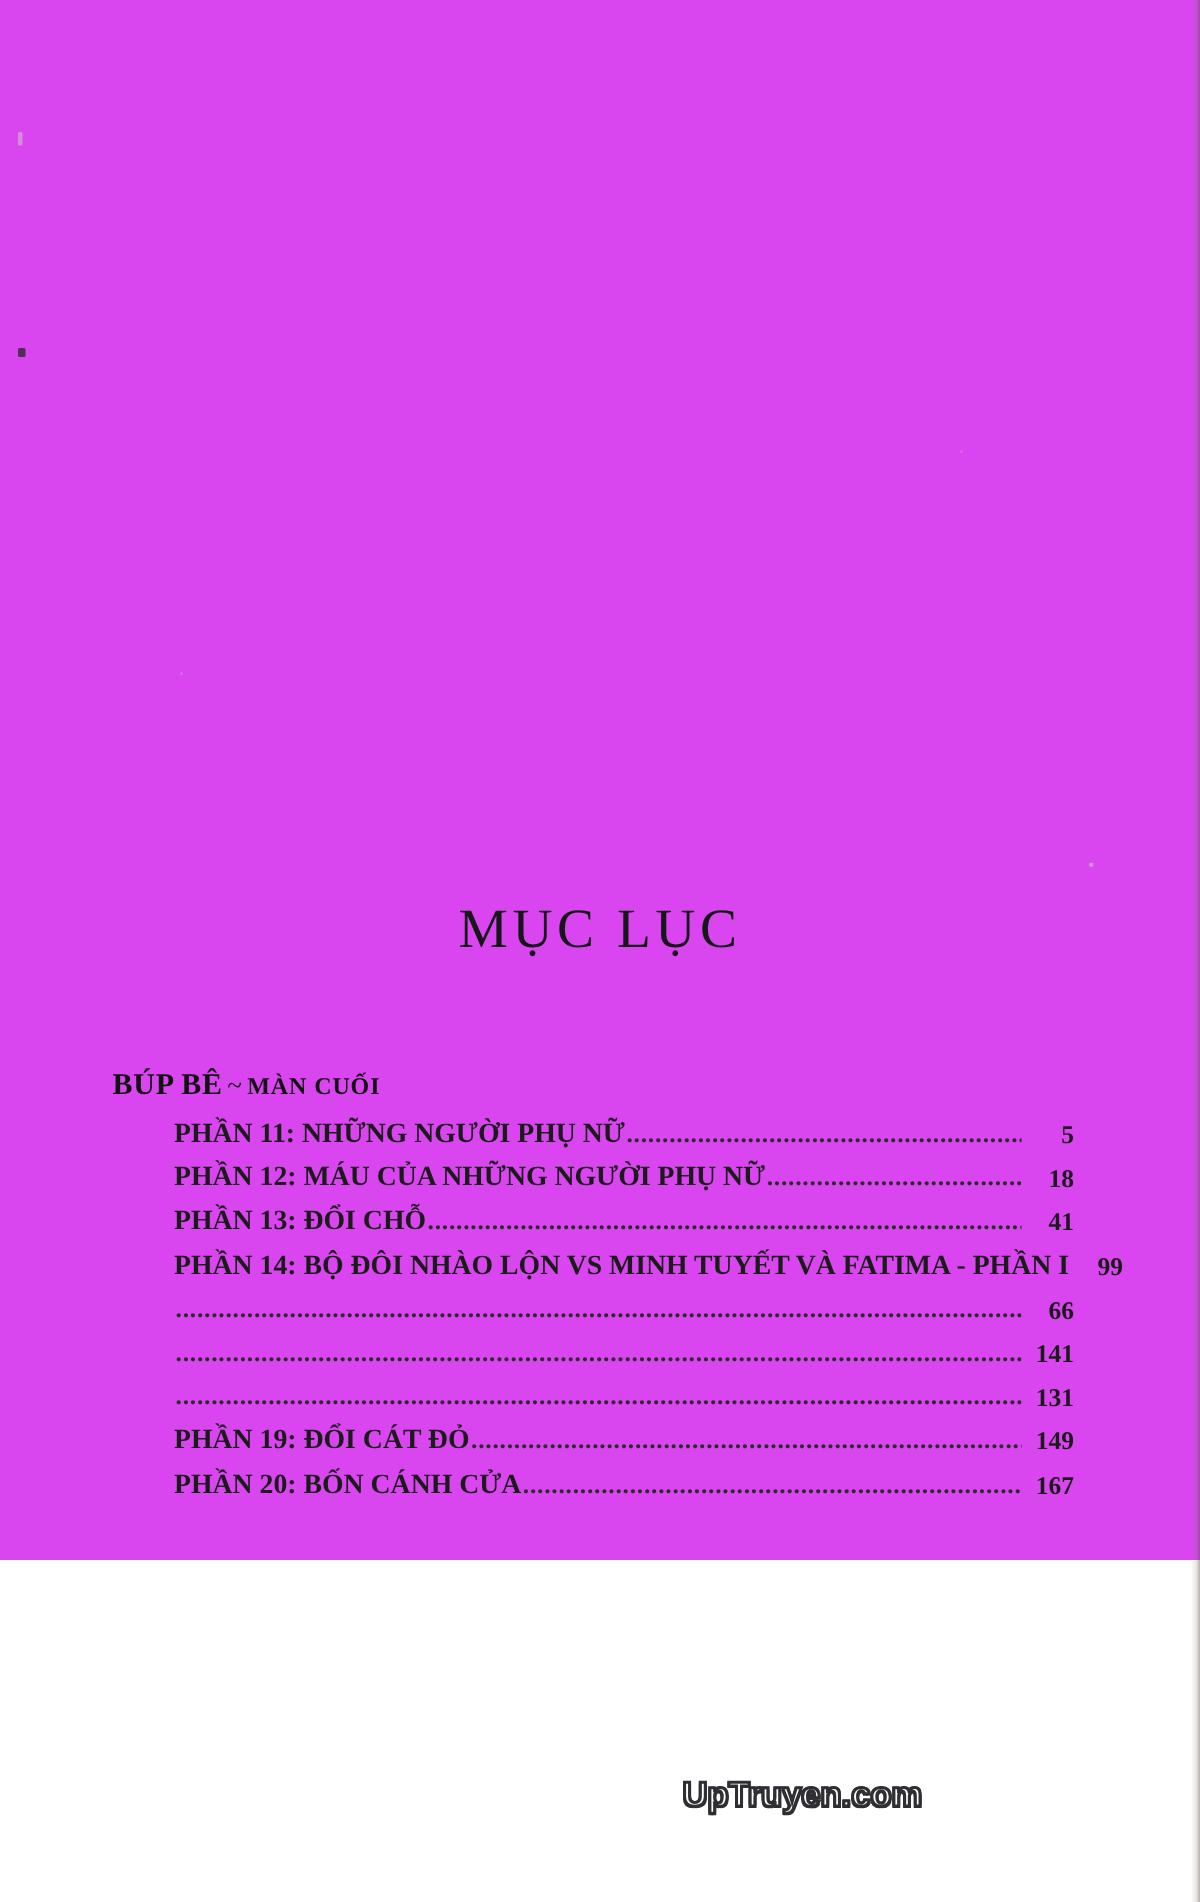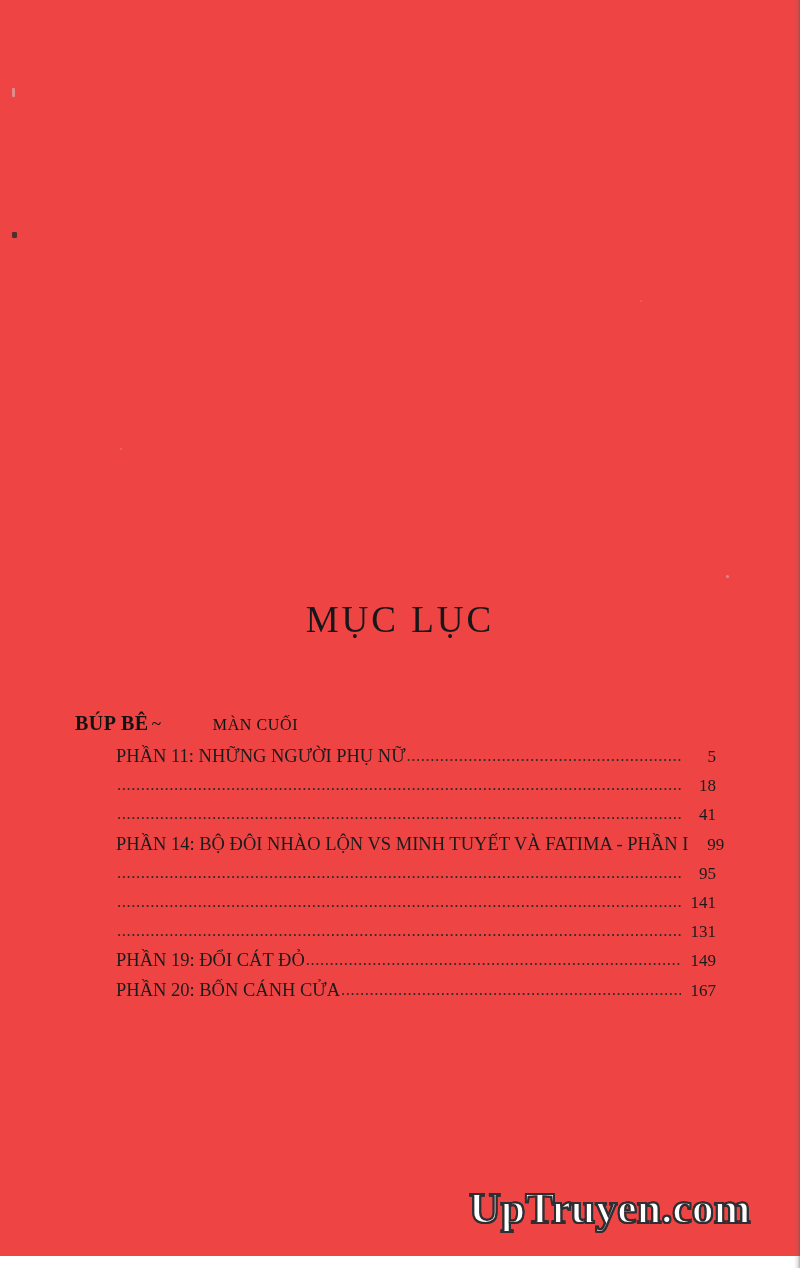--- a/index.html
+++ b/index.html
@@ -13,22 +13,22 @@
     font-family: "Liberation Serif", serif;
     color: #1a1a1a;
     position: relative;
     overflow: hidden;
   }
 
   .page {
     position: absolute;
     inset: 0;
     width: 800px;
-    height: 1256px;
-    background: #ef4444;
+    height: 1040px;
+    background: #d946ef;
   }
 
   
   .speck {
     position: absolute;
     background: #cfc9c4;
     opacity: .55;
   }
   .speck.s1 { left: 12px;  top: 88px;  width: 3px; height: 9px; border-radius: 1px; }
   .speck.s2 { left: 12px;  top: 232px; width: 5px; height: 6px; border-radius: 1px; background:#2a2a2a; opacity:.8;}
@@ -63,23 +63,22 @@
     top: 712px;
     left: 75px;
     font-size: 20px;
     font-weight: 700;
     letter-spacing: .5px;
     color: #121212;
     white-space: nowrap;
   }
   .book-head .sub {
     font-size: 16px;
-    font-weight: 400;
+    font-weight: 700;
     letter-spacing: .6px;
-    margin-left: 48px;
   }
   .book-head .tilde {
     font-weight: 400;
     font-size: 18px;
     padding: 0 3px;
   }
 
   .toc {
     position: absolute;
     top: 742px;
@@ -87,20 +86,21 @@
     width: 600px;
   }
 
   .toc-row {
     display: flex;
     align-items: flex-end;
     font-size: 18.5px;
     line-height: 29.2px;
     color: #1b1b1b;
     white-space: nowrap;
+    font-weight: bold;
   }
   .toc-label {
     flex: 0 0 auto;
   }
   .toc-dots {
     flex: 1 1 auto;
     overflow: hidden;
     white-space: nowrap;
     margin: 0 1px;
     color: #2b2b2b;
@@ -114,33 +114,32 @@
     text-align: right;
     min-width: 34px;
     font-size: 17px;
     color: #1b1b1b;
   }
 
   .watermark {
     position: absolute;
     left: 455px;
     top: 1183px;
-    font-family: Liberation Serif, serif;
-    font-size: 44px;
+    font-family: Liberation Sans, sans-serif;
+    font-size: 23px;
     font-weight: 700;
     letter-spacing: 0px;
     color: #ffffff;
     -webkit-text-stroke: 2px #2f2f33;
     text-shadow:
       1px 1px 0 #2f2f33,
       -1px 1px 0 #2f2f33,
       1px -1px 0 #2f2f33,
       -1px -1px 0 #2f2f33;
     white-space: nowrap;
-    margin-left: 14px;
   }
 </style>
 </head>
 <body>
 
 <div class="page">
 
   <div class="speck s1"></div>
   <div class="speck s2"></div>
   <div class="speck s3"></div>
@@ -157,39 +156,41 @@
 
   <div class="toc">
 
     <div class="toc-row">
       <span class="toc-label">PHẦN 11: NHỮNG NGƯỜI PHỤ NỮ</span>
       <span class="toc-dots">........................................................................................................................................</span>
       <span class="toc-page">5</span>
     </div>
 
     <div class="toc-row">
+      <span class="toc-label">PHẦN 12: MÁU CỦA NHỮNG NGƯỜI PHỤ NỮ</span>
       <span class="toc-dots">........................................................................................................................................</span>
       <span class="toc-page">18</span>
     </div>
 
     <div class="toc-row">
+      <span class="toc-label">PHẦN 13: ĐỔI CHỖ</span>
       <span class="toc-dots">........................................................................................................................................</span>
       <span class="toc-page">41</span>
     </div>
 
     <div class="toc-row">
       <span class="toc-label">PHẦN 14: BỘ ĐÔI NHÀO LỘN VS MINH TUYẾT VÀ FATIMA - PHẦN I</span>
       <span class="toc-dots">........................................................................................................................................</span>
       <span class="toc-page">99</span>
     </div>
 
 
     <div class="toc-row">
       <span class="toc-dots">........................................................................................................................................</span>
-      <span class="toc-page">95</span>
+      <span class="toc-page">66</span>
     </div>
 
     <div class="toc-row">
       <span class="toc-dots">........................................................................................................................................</span>
       <span class="toc-page">141</span>
     </div>
 
     <div class="toc-row">
       <span class="toc-dots">........................................................................................................................................</span>
       <span class="toc-page">131</span>

